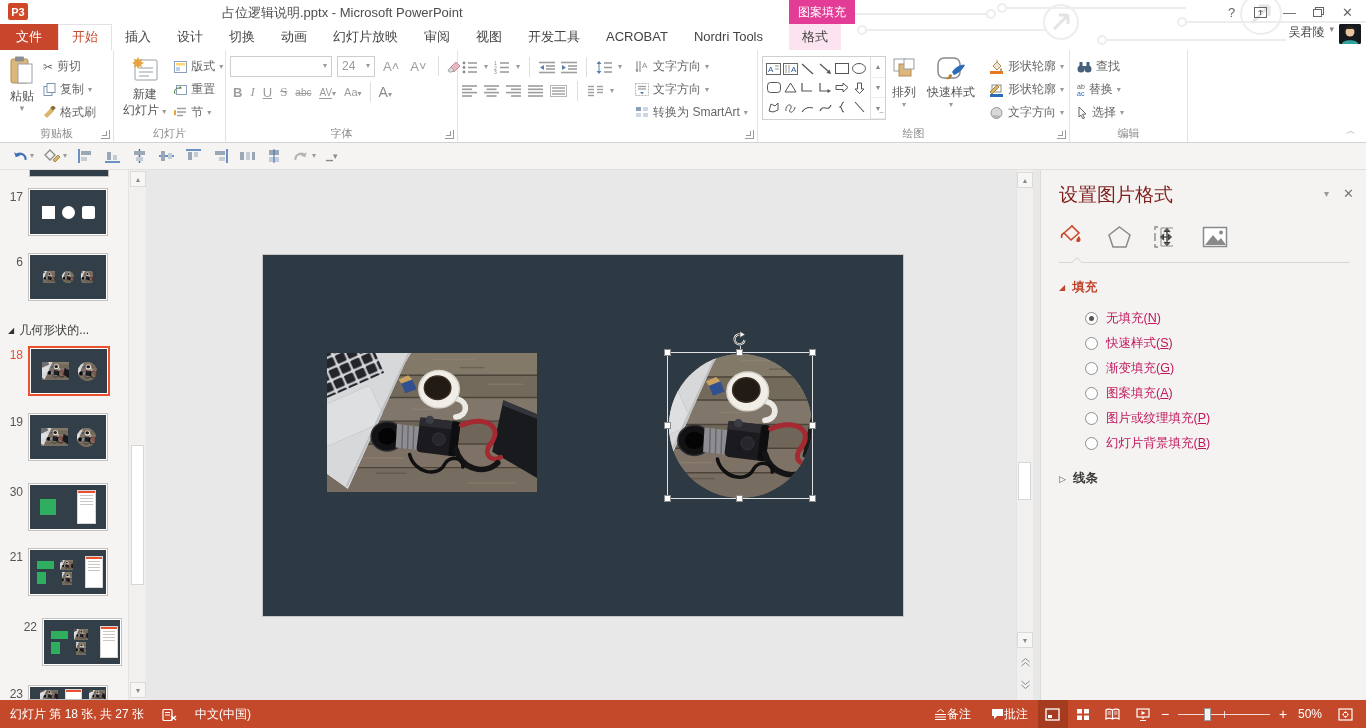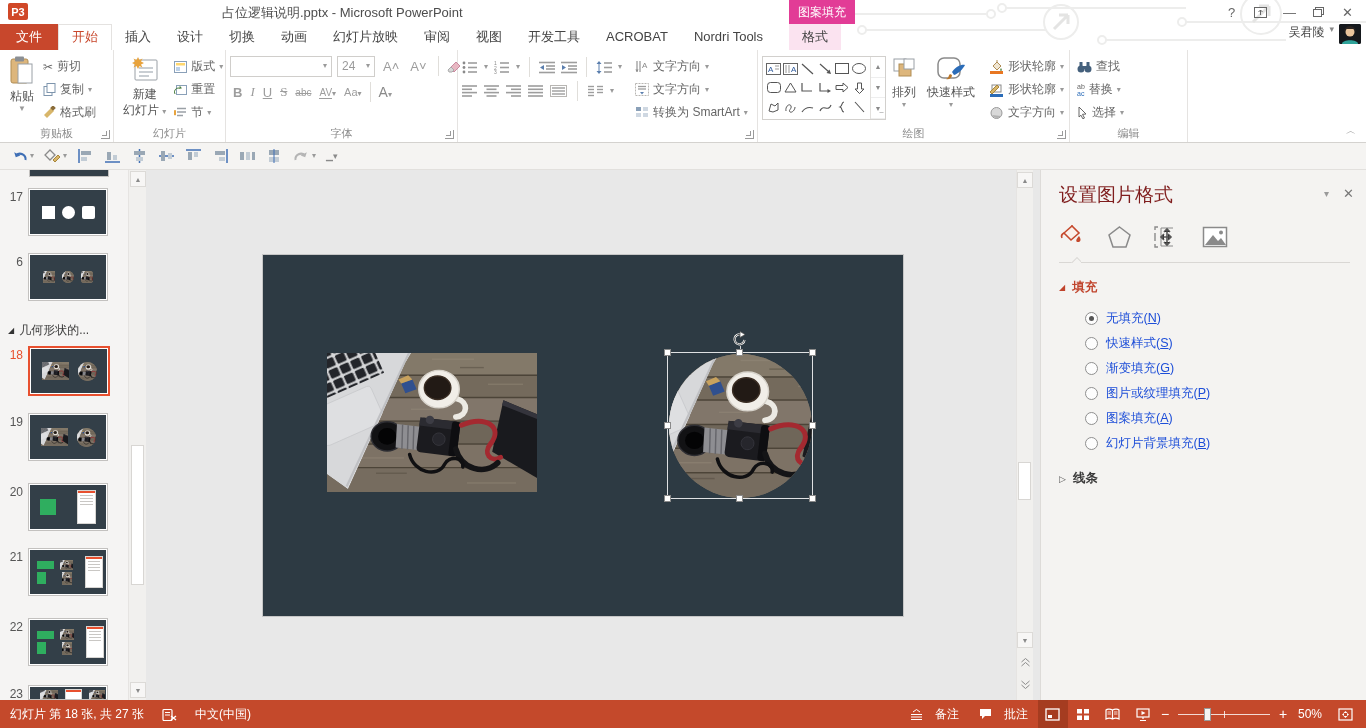--- a/index.html
+++ b/index.html
@@ -86,28 +86,28 @@
 .pane-sep{position:relative;border-top:1px solid #d9d7d4;margin-top:10px;}
 .pane-notch{position:absolute;left:12px;top:-6px;width:10px;height:6px;overflow:hidden;}
 .pane-notch:before{content:"";position:absolute;left:1px;top:2px;width:8px;height:8px;background:#f4f3f1;border:1px solid #d9d7d4;transform:rotate(45deg);}
 .sec-row{display:flex;align-items:center;gap:7px;margin-top:16px;}
 .sec-fill{color:#C0432B;font-weight:bold;font-size:12.5px;}
 .sec-line{color:#3b3b3b;font-weight:bold;font-size:12.5px;}
 .radio-list{margin:10px 0 0 26px;}
 .radio-row{display:flex;align-items:center;gap:8px;height:25px;}
 .rdot{width:13px;height:13px;border:1px solid #8f8f8f;border-radius:50%;background:#fdfdfd;position:relative;flex:none;}
 .rdot.on:after{content:"";position:absolute;left:3px;top:3px;width:5px;height:5px;border-radius:50%;background:#555;}
-.rlabel{font-size:12.5px;color:#1d4ed8;}
+.rlabel{font-size:12.5px;color:#be185d;}
 .rkey{text-decoration:underline;}
 
 
 .statusbar{position:absolute;left:0;top:700px;width:1366px;height:28px;background:#C4492B;color:#fff;display:flex;align-items:center;z-index:7;}
 .sb-left{display:flex;align-items:center;gap:18px;padding-left:10px;font-size:12px;}
 .sb-right{position:absolute;right:6px;display:flex;align-items:center;gap:0;}
-.sb-item{display:flex;align-items:center;gap:12px;padding:0 10px;height:28px;font-size:12px;}
+.sb-item{display:flex;align-items:center;gap:0;padding:0 10px;height:28px;font-size:12px;}
 .viewbtn{width:30px;height:28px;display:flex;align-items:center;justify-content:center;}
 .viewbtn.on{background:#A53C20;}
 .zoom-track{width:92px;height:1px;background:rgba(255,255,255,.8);position:relative;margin:0 6px;}
 .zoom-tick{position:absolute;left:46px;top:-3px;width:1px;height:7px;background:rgba(255,255,255,.8);}
 .zoom-handle{position:absolute;left:26px;top:-6px;width:7px;height:13px;background:#f5f4f2;border:1px solid #9a9a9a;}
 .zoom-pm{font-size:14px;width:14px;text-align:center;}
 .mini-green{background:#2FAE5F;}
 .mini-panel{background:#fff;border-top:2px solid #E8502F;box-shadow:0 0 0 1px #d8d6d3;}
 .mini-line{height:1px;background:#c9c7c4;margin:2px 2px 0 2px;}
 </style>
@@ -940,21 +940,21 @@
         <span style="width:19px;height:19px;border-radius:50%;overflow:hidden;">
               <svg width="19" height="19">
                 <use href="#photoScene"></use>
               </svg>
             </span>
       </div>
         </div>
     </div>
 
     <div class="titem" style="left:2px;top:313px;">
-      <div class="tnum">20</div>
+      <div class="tnum">30</div>
       <div class="tframe">
           <div class="tslide" style="justify-content:flex-start;padding-left:10px;gap:22px;">
         <span class="mini-green" style="width:16px;height:16px;"></span>
         <span class="mini-panel" style="width:17px;height:32px;">
               <span class="mini-line" style="display:block"></span>
               <span class="mini-line" style="display:block"></span>
               <span class="mini-line" style="display:block"></span>
               <span class="mini-line" style="display:block"></span>
             </span>
       </div>
@@ -984,21 +984,21 @@
         <span class="mini-panel" style="width:16px;height:30px;margin-left:7px;">
               <span class="mini-line" style="display:block"></span>
               <span class="mini-line" style="display:block"></span>
               <span class="mini-line" style="display:block"></span>
               <span class="mini-line" style="display:block"></span>
             </span>
       </div>
         </div>
     </div>
 
-    <div class="titem" style="left:2px;top:448px;">
+    <div class="titem" style="left:16px;top:448px;">
       <div class="tnum">22</div>
       <div class="tframe">
           <div class="tslide" style="justify-content:flex-start;padding-left:7px;gap:6px;">
         <span style="display:flex;flex-direction:column;gap:3px;">
               <span class="mini-green" style="width:17px;height:8px;"></span>
               <span class="mini-green" style="width:9px;height:12px;"></span>
             </span>
         <span style="display:flex;flex-direction:column;gap:2px;align-items:center;">
               <span style="width:14px;height:11px;overflow:hidden;">
                 <svg width="14" height="11">
@@ -1150,25 +1150,25 @@
       <div class="radio-row">
         <span class="rdot"></span>
         <span class="rlabel"><span>快速样式(</span><span class="rkey">S</span><span>)</span></span>
       </div>
       <div class="radio-row">
         <span class="rdot"></span>
         <span class="rlabel"><span>渐变填充(</span><span class="rkey">G</span><span>)</span></span>
       </div>
       <div class="radio-row">
         <span class="rdot"></span>
-        <span class="rlabel"><span>图片或纹理填充(</span><span class="rkey">P</span><span>)</span></span>
+        <span class="rlabel"><span>图案填充(</span><span class="rkey">A</span><span>)</span></span>
       </div>
       <div class="radio-row">
         <span class="rdot"></span>
-        <span class="rlabel"><span>图案填充(</span><span class="rkey">A</span><span>)</span></span>
+        <span class="rlabel"><span>图片或纹理填充(</span><span class="rkey">P</span><span>)</span></span>
       </div>
       <div class="radio-row">
         <span class="rdot"></span>
         <span class="rlabel"><span>幻灯片背景填充(</span><span class="rkey">B</span><span>)</span></span>
       </div>
     </div>
     <div class="sec-row" style="margin-top:14px;">
       <span class="sec-tri" style="font-size:9px;color:#555;">▷</span>
       <span class="sec-line">线条</span>
     </div>

